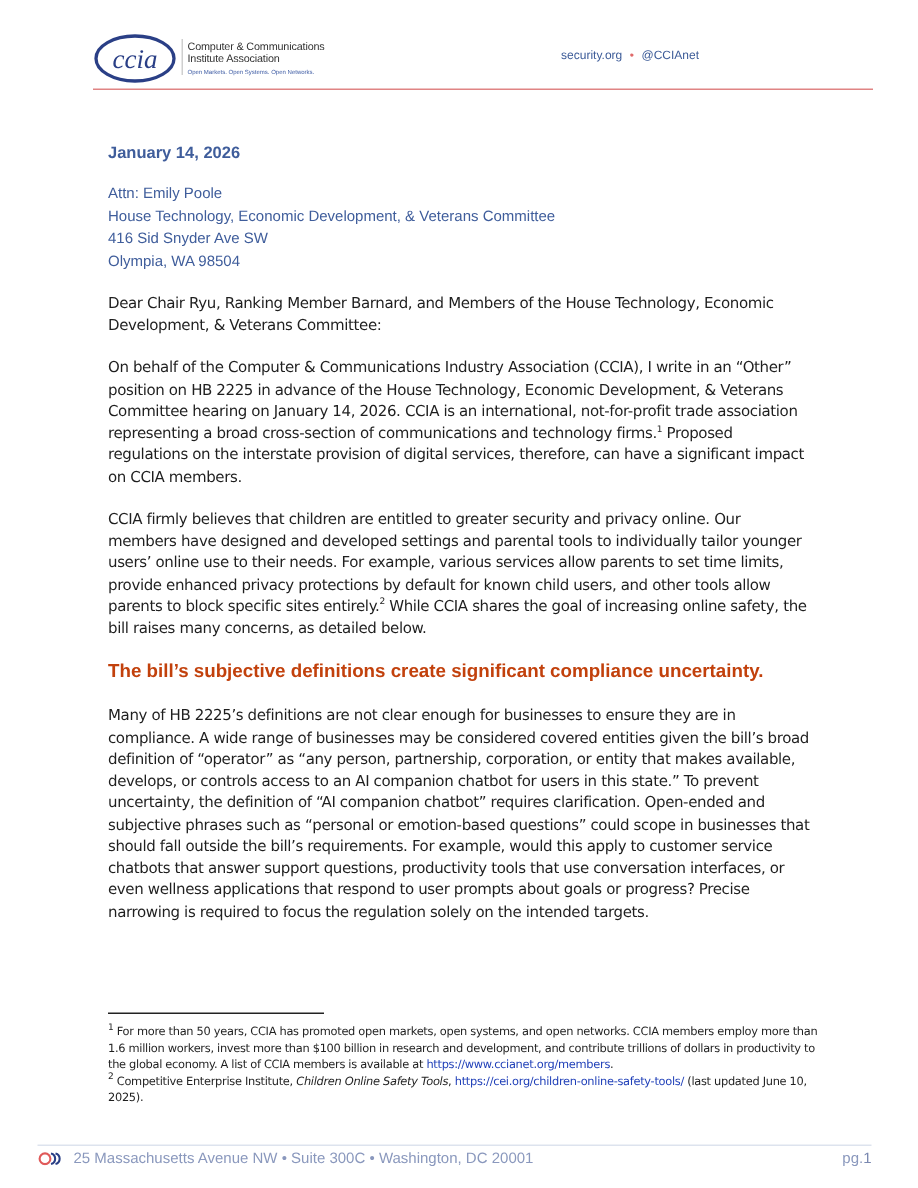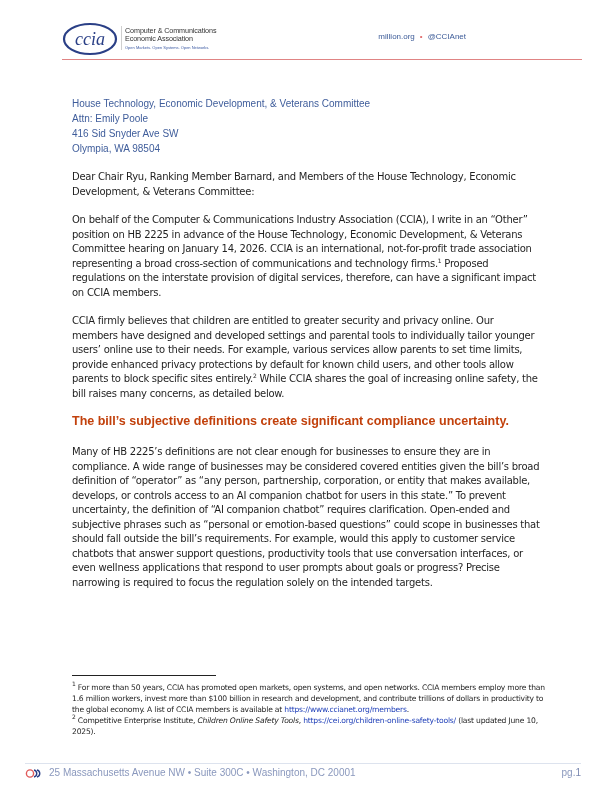--- a/index.html
+++ b/index.html
@@ -36,33 +36,34 @@
 <body>
 
 <div class="header">
   <svg class="logo" viewBox="0 0 56 34">
     <ellipse cx="28" cy="17" rx="26" ry="15" fill="none" stroke="#2a3f86" stroke-width="2.2"></ellipse>
     <text x="28" y="23" text-anchor="middle" font-family="Liberation Serif, serif" font-style="italic" font-size="18" fill="#2a3f86">ccia</text>
   </svg>
   <div class="vdiv"></div>
   <div class="logo-text">
     <div class="org1">Computer &amp; Communications</div>
-    <div class="org1">Economic Association</div>
+    <div class="org1">Institute Association</div>
     <div class="org-tag">Open Markets. Open Systems. Open Networks.</div>
   </div>
   <div class="contact">
-    <span>million.org</span><span class="dot">•</span><span>@CCIAnet</span>
+    <span>security.org</span><span class="dot">•</span><span>@CCIAnet</span>
   </div>
   <div class="hrule"></div>
 </div>
 
 <div class="content">
+  <div class="date">January 14, 2026</div>
   <div class="addr">
+    <div>Attn: Emily Poole</div>
     <div>House Technology, Economic Development, &amp; Veterans Committee</div>
-    <div>Attn: Emily Poole</div>
     <div>416 Sid Snyder Ave SW</div>
     <div>Olympia, WA 98504</div>
   </div>
   <div class="p">Dear Chair Ryu, Ranking Member Barnard, and Members of the House Technology, Economic Development, &amp; Veterans Committee:</div>
   <div class="p">
     <span>On behalf of the Computer &amp; Communications Industry Association (CCIA), I write in an “Other” position on HB 2225 in advance of the House Technology, Economic Development, &amp; Veterans Committee hearing on January 14, 2026. CCIA is an international, not-for-profit trade association representing a broad cross-section of communications and technology firms.</span><sup>1</sup><span> Proposed regulations on the interstate provision of digital services, therefore, can have a significant impact on CCIA members.</span>
   </div>
   <div class="p">
     <span>CCIA firmly believes that children are entitled to greater security and privacy online. Our members have designed and developed settings and parental tools to individually tailor younger users’ online use to their needs. For example, various services allow parents to set time limits, provide enhanced privacy protections by default for known child users, and other tools allow parents to block specific sites entirely.</span><sup>2</sup><span> While CCIA shares the goal of increasing online safety, the bill raises many concerns, as detailed below.</span>
   </div>

